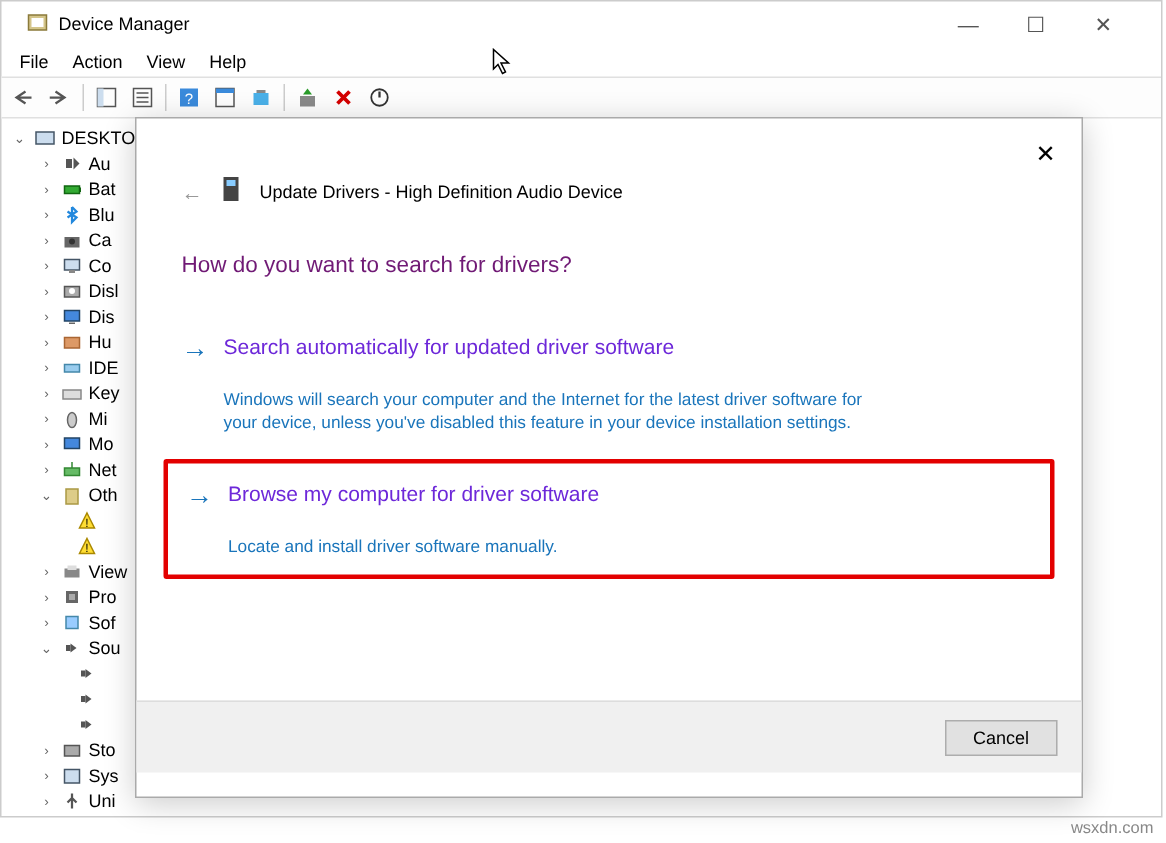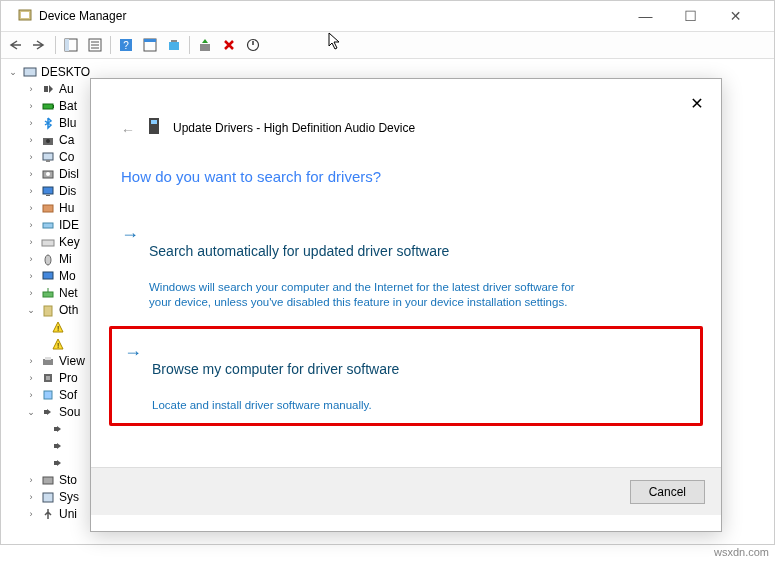--- a/index.html
+++ b/index.html
@@ -26,27 +26,27 @@
     .tree-node .arrow { width: 12px; display: inline-flex; justify-content: center; color: #666; font-size: 9px; }
     .tree-node .ticon { width: 16px; height: 15px; margin: 0 3px; display: inline-flex; align-items: center; justify-content: center; }
     .tree-children { padding-left: 18px; }
     .tree-leaf { padding-left: 14px; }
     
     
     .dialog { position: absolute; left: 90px; top: 78px; width: 632px; height: 454px; background: #fff; border: 1px solid #aaa; box-shadow: 0 4px 20px rgba(0,0,0,0.2); }
     .dialog-close { position: absolute; right: 12px; top: 12px; font-size: 16px; width: 24px; height: 24px; display: flex; align-items: center; justify-content: center; }
     .dialog-header { padding: 38px 30px 0 30px; display: flex; align-items: center; gap: 12px; font-size: 12px; }
     .dialog-back { color: #999; font-size: 14px; }
-    .dialog-heading { padding: 30px 30px 20px 30px; font-size: 15px; color: #3b82f6; font-weight: normal; }
+    .dialog-heading { padding: 30px 30px 20px 30px; font-size: 15px; color: #701a75; font-weight: normal; }
     .option { margin: 6px 18px; padding: 10px 12px; }
     .option.highlighted { border: 3px solid #e30000; border-radius: 2px; }
     .option-row { display: flex; align-items: flex-start; gap: 10px; }
     .option-arrow { color: #1a75bb; font-size: 18px; line-height: 20px; margin-top: 1px; }
     .option-text { flex: 1; }
-    .option-title { color: #0c4a6e; font-size: 14px; line-height: 20px; margin-top: 20px; }
+    .option-title { color: #6d28d9; font-size: 14px; line-height: 20px; }
     .option-desc { color: #1a75bb; font-size: 11.5px; line-height: 15px; margin-top: 19px; max-width: 430px; }
     .dialog-footer { position: absolute; bottom: 16px; left: 0; right: 0; height: 48px; background: #f0f0f0; border-top: 1px solid #ddd; display: flex; align-items: center; justify-content: flex-end; padding: 0 16px; }
     .dialog-footer button { padding: 4px 18px; font-size: 12px; background: #e1e1e1; border: 1px solid #adadad; }
     
     .watermark { position: absolute; bottom: 4px; right: 8px; font-size: 11px; color: #888; }
     .cursor { position: absolute; left: 328px; top: 32px; pointer-events: none; }
   </style>
 </head>
 <body>
 
@@ -59,20 +59,26 @@
         </svg>
     </span>
     <span class="title">Device Manager</span>
     <div class="win-btns">
       <div class="win-btn">—</div>
       <div class="win-btn">☐</div>
       <div class="win-btn">✕</div>
     </div>
   </div>
 
+  <div class="menubar">
+    <span class="menu-item">File</span>
+    <span class="menu-item">Action</span>
+    <span class="menu-item">View</span>
+    <span class="menu-item">Help</span>
+  </div>
 
   <div class="toolbar">
     <div class="tbtn">
         <svg width="14" height="12">
           <path d="M8 2 L2 6 L8 10 M2 6 H12" stroke="#555" fill="none" stroke-width="1.5"></path>
         </svg>
       </div>
     <div class="tbtn">
         <svg width="14" height="12">
           <path d="M4 2 L10 6 L4 10 M10 6 H0" stroke="#555" fill="none" stroke-width="1.5"></path>

